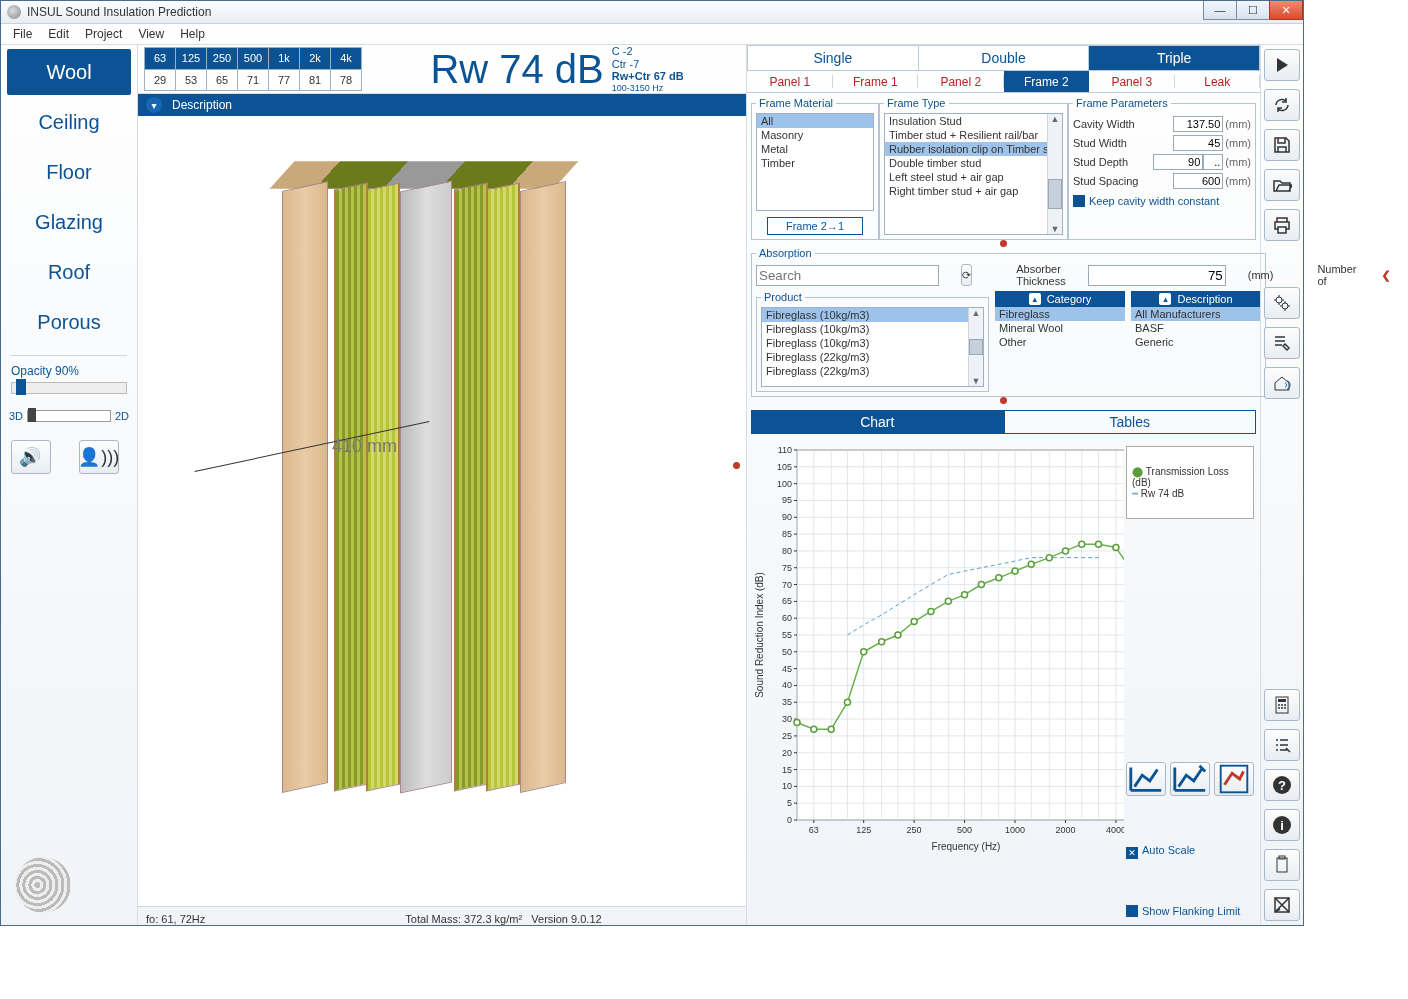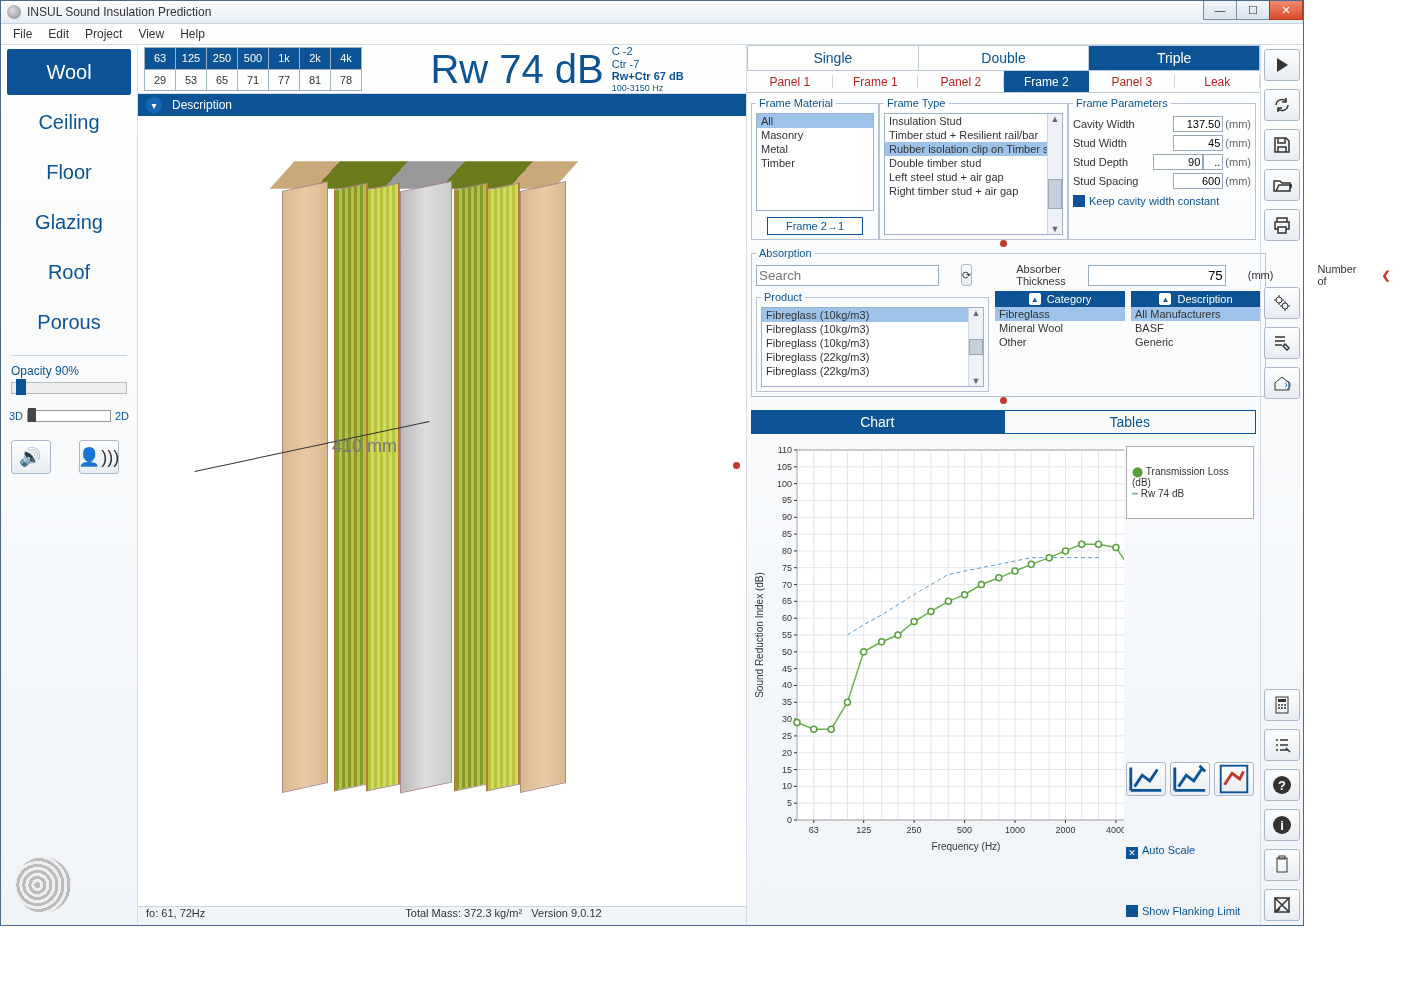--- a/index.html
+++ b/index.html
@@ -43,21 +43,21 @@
 .p2{left:52px;width:30px;background:repeating-linear-gradient(90deg,#8a9a2a 0 3px,#b5c24a 3px 6px)}
 .p2b{left:84px;width:30px;background:repeating-linear-gradient(90deg,#b8c538 0 3px,#d2d96a 3px 6px)}
 .p3{left:118px;width:50px;background:linear-gradient(90deg,#bbb,#ddd,#ccc)}
 .p4{left:172px;width:30px;background:repeating-linear-gradient(90deg,#8a9a2a 0 3px,#b5c24a 3px 6px)}
 .p4b{left:204px;width:30px;background:repeating-linear-gradient(90deg,#b8c538 0 3px,#d2d96a 3px 6px)}
 .p5{left:238px;width:44px;background:linear-gradient(90deg,#dbb98f,#e8cca5,#dbb98f)}
 .p2,.p2b,.p4,.p4b{border-left:2px solid #b97a3a;border-right:2px solid #b97a3a}
 .topcap{position:absolute;top:-34px;left:0;width:284px;height:46px;transform:skewX(-42deg) scaleY(.6);background:linear-gradient(90deg,#c9a97a 0 16%,#6b7a1a 16% 40%,#999 40% 60%,#6b7a1a 60% 84%,#c9a97a 84%)}
 .dimline{position:absolute;left:-90px;top:260px;width:240px;border-top:1px solid #333;transform:rotate(-12deg)}
 .dimlabel{position:absolute;left:50px;top:250px;font-size:18px;color:#777}
-.statusbar{height:18px;border-top:1px solid #ccd5e0;display:flex;align-items:flex-start;font-size:11px;color:#333;padding:0 8px;gap:200px}
+.statusbar{height:18px;border-top:1px solid #ccd5e0;display:flex;align-items:flex-end;font-size:11px;color:#333;padding:0 8px;gap:200px}
 .rightcol{width:556px;display:flex;border-left:1px solid #d6dde6}
 .rmain{flex:1;display:flex;flex-direction:column;min-width:0}
 .tabs1{display:flex;height:26px}
 .tab1{flex:1;display:flex;align-items:center;justify-content:center;font-size:14px;color:#0b5394;border:1px solid #bfcad8;border-left:none;background:#fff}
 .tab1:first-child{border-left:1px solid #bfcad8}
 .tab1.active{background:#0b5394;color:#fff}
 .tabs2{display:flex;height:22px;font-size:12px}
 .tab2{flex:1;display:flex;align-items:center;justify-content:center;color:#b22;border-bottom:1px solid #bfcad8;position:relative}
 .tab2::after{content:"";position:absolute;right:0;top:4px;bottom:4px;width:1px;background:#d0d6de}
 .tab2.active{background:#0b5394;color:#fff}

